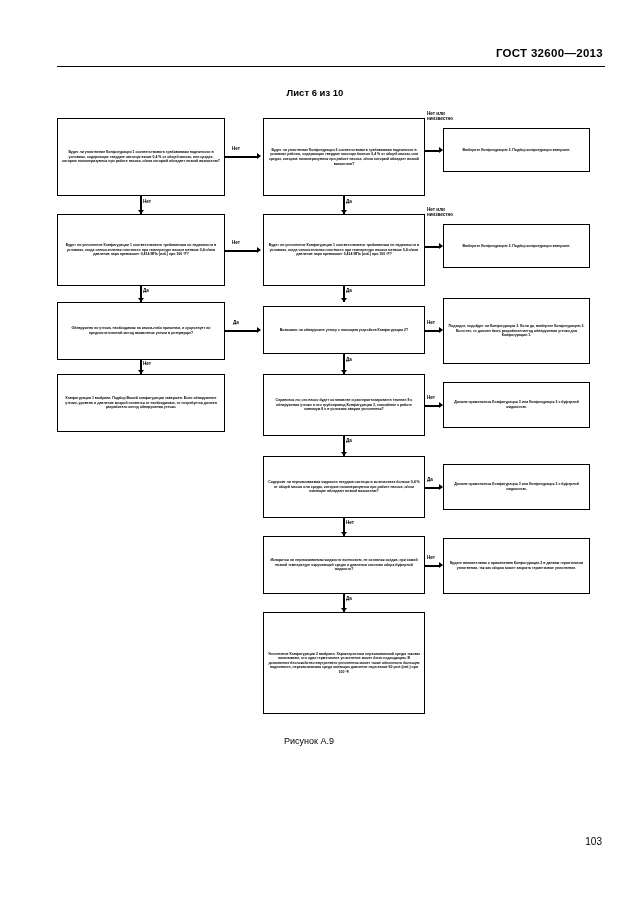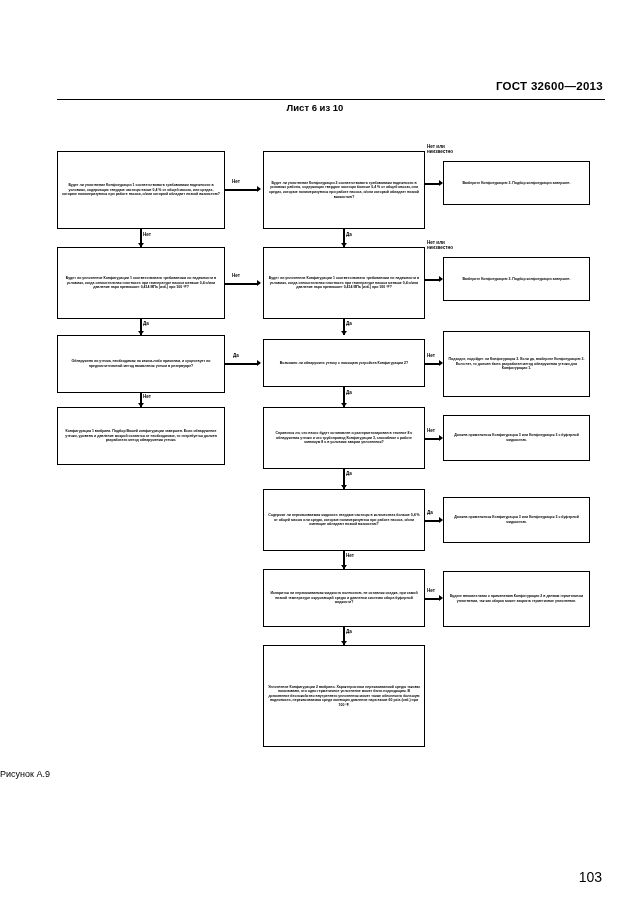--- a/index.html
+++ b/index.html
@@ -4,44 +4,44 @@
 <style>
   html,body{margin:0;padding:0;}
   body{
     width:630px;height:913px;
     background:#ffffff;
     font-family:"Liberation Sans", sans-serif;
     color:#000;
     position:relative;
     overflow:hidden;
   }
-  .page{position:absolute;inset:0;margin-top:33px;}
+  .page{position:absolute;inset:0;}
 
   
   .hdr-rule{
     position:absolute;left:57px;right:25px;top:66px;
     border-top:1.6px solid #000;
   }
   .hdr-title{
     position:absolute;right:27px;top:47px;
     font-size:11.5px;font-weight:bold;letter-spacing:.3px;
     white-space:nowrap;
   }
   .sheet-title{
-    position:absolute;left:0;right:0;top:68px;
+    position:absolute;left:0;right:0;top:86px;
     text-align:center;font-size:9.5px;font-weight:bold;line-height:13px;
   }
   .sheet-title span{display:block;}
   .caption{
     position:absolute;left:0;right:12px;top:736px;
-    font-size:9px;
+    text-align:center;font-size:9px;
   }
   .pageno{
     position:absolute;right:28px;top:836px;
-    font-size:14px;
+    font-size:10px;
   }
 
   
   .box{
     position:absolute;
     border:1.6px solid #000;
     background:#fff;
     box-sizing:border-box;
     display:flex;align-items:center;justify-content:center;
     text-align:center;

